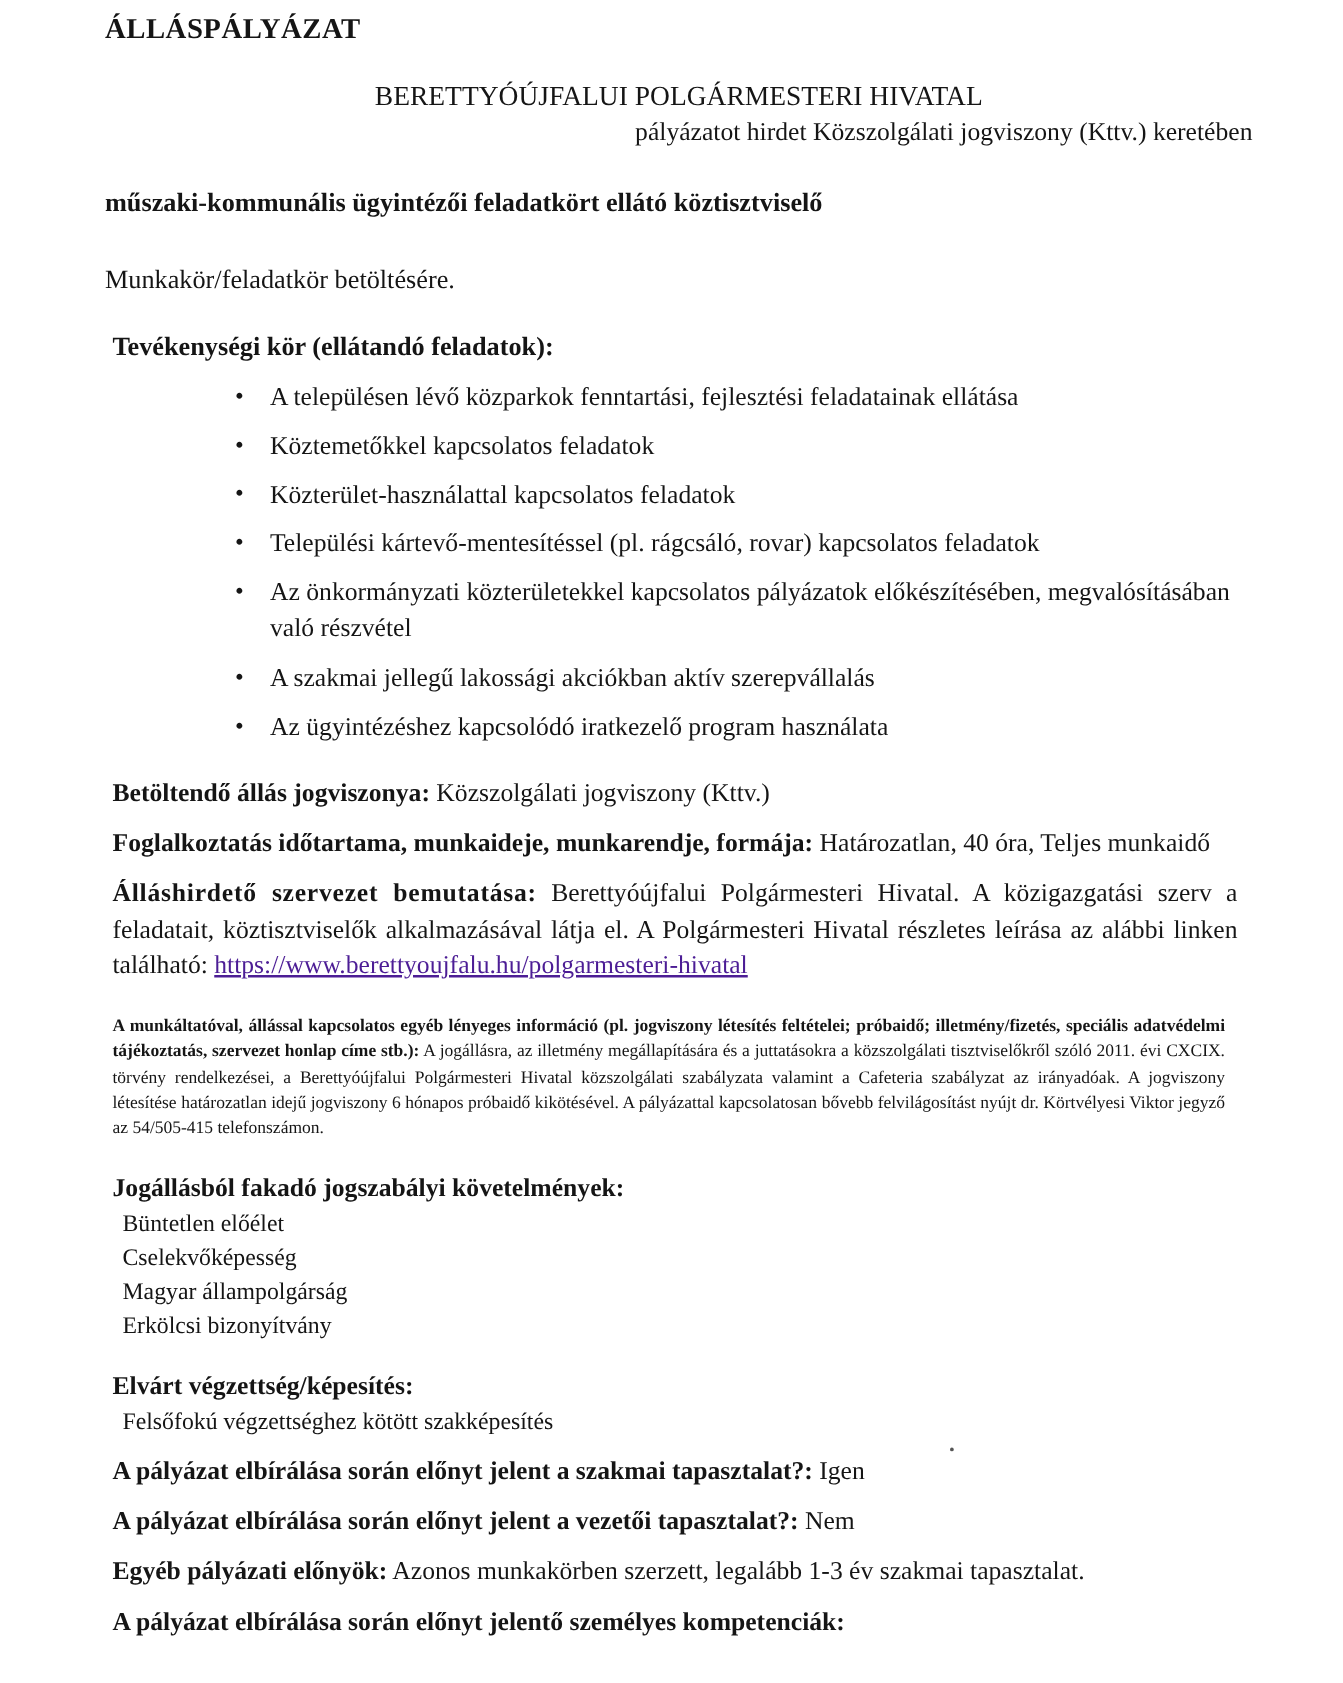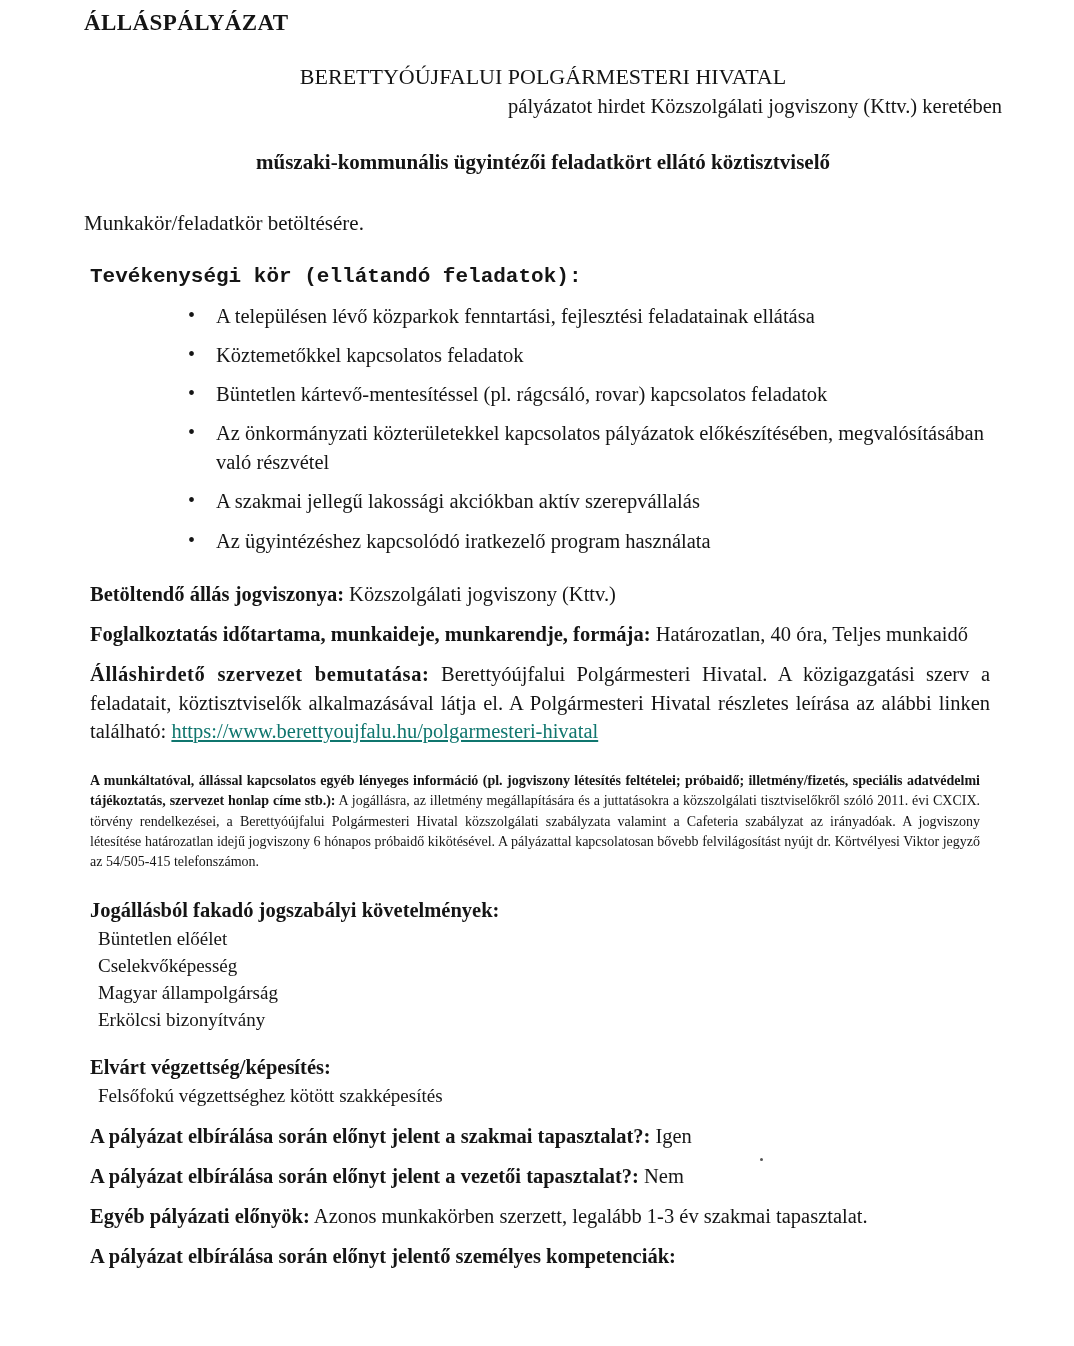--- a/index.html
+++ b/index.html
@@ -34,36 +34,35 @@
     line-height: 1.32;
     margin: 0 0 2px 0;
   }
   .org-sub {
     text-align: right;
     font-size: 20.5px;
     line-height: 1.32;
     margin: 0 0 30px 0;
   }
   .position {
-    text-align: center;
+    text-align: left;
     font-size: 21px;
     font-weight: bold;
     margin: 0 0 34px 0;
   }
   .plain {
     font-size: 21px;
     line-height: 1.42;
     margin: 0 0 26px 0;
   }
   .section-head {
     font-size: 21px;
     font-weight: bold;
     margin: 0 0 14px 0;
     padding-left: 6px;
-    font-family: Liberation Mono, monospace;
   }
   ul.tasks {
     margin: 0 0 24px 0;
     padding-left: 104px;
     list-style: none;
   }
   ul.tasks li {
     font-size: 20.5px;
     line-height: 1.42;
     margin: 10px 0 3px 0;
@@ -88,21 +87,21 @@
     margin: 12px 0 1px 0;
   }
   .field b {
     font-weight: bold;
   }
   .field .spaced {
     font-weight: bold;
     letter-spacing: 0.6px;
   }
   a.link {
-    color: #0f766e;
+    color: #4c1d95;
     text-decoration: underline;
   }
   .para {
     font-size: 14px;
     line-height: 1.45;
     text-align: justify;
     padding-left: 6px;
     margin: 0 0 26px 0;
   }
   .para b {
@@ -151,21 +150,22 @@
 
   <div class="position">műszaki-kommunális ügyintézői feladatkört ellátó köztisztviselő</div>
 
   <div class="plain">Munkakör/feladatkör betöltésére.</div>
 
   <div class="section-head">Tevékenységi kör (ellátandó feladatok):</div>
 
   <ul class="tasks">
     <li>A településen lévő közparkok fenntartási, fejlesztési feladatainak ellátása</li>
     <li>Köztemetőkkel kapcsolatos feladatok</li>
-    <li>Büntetlen kártevő-mentesítéssel (pl. rágcsáló, rovar) kapcsolatos feladatok</li>
+    <li>Közterület-használattal kapcsolatos feladatok</li>
+    <li>Települési kártevő-mentesítéssel (pl. rágcsáló, rovar) kapcsolatos feladatok</li>
     <li>Az önkormányzati közterületekkel kapcsolatos pályázatok előkészítésében, megvalósításában való részvétel</li>
     <li>A szakmai jellegű lakossági akciókban aktív szerepvállalás</li>
     <li>Az ügyintézéshez kapcsolódó iratkezelő program használata</li>
   </ul>
 
   <div class="fields">
     <div class="field">
       <b>Betöltendő állás jogviszonya:</b><span> Közszolgálati jogviszony (Kttv.)</span>
     </div>
     <div class="field">

